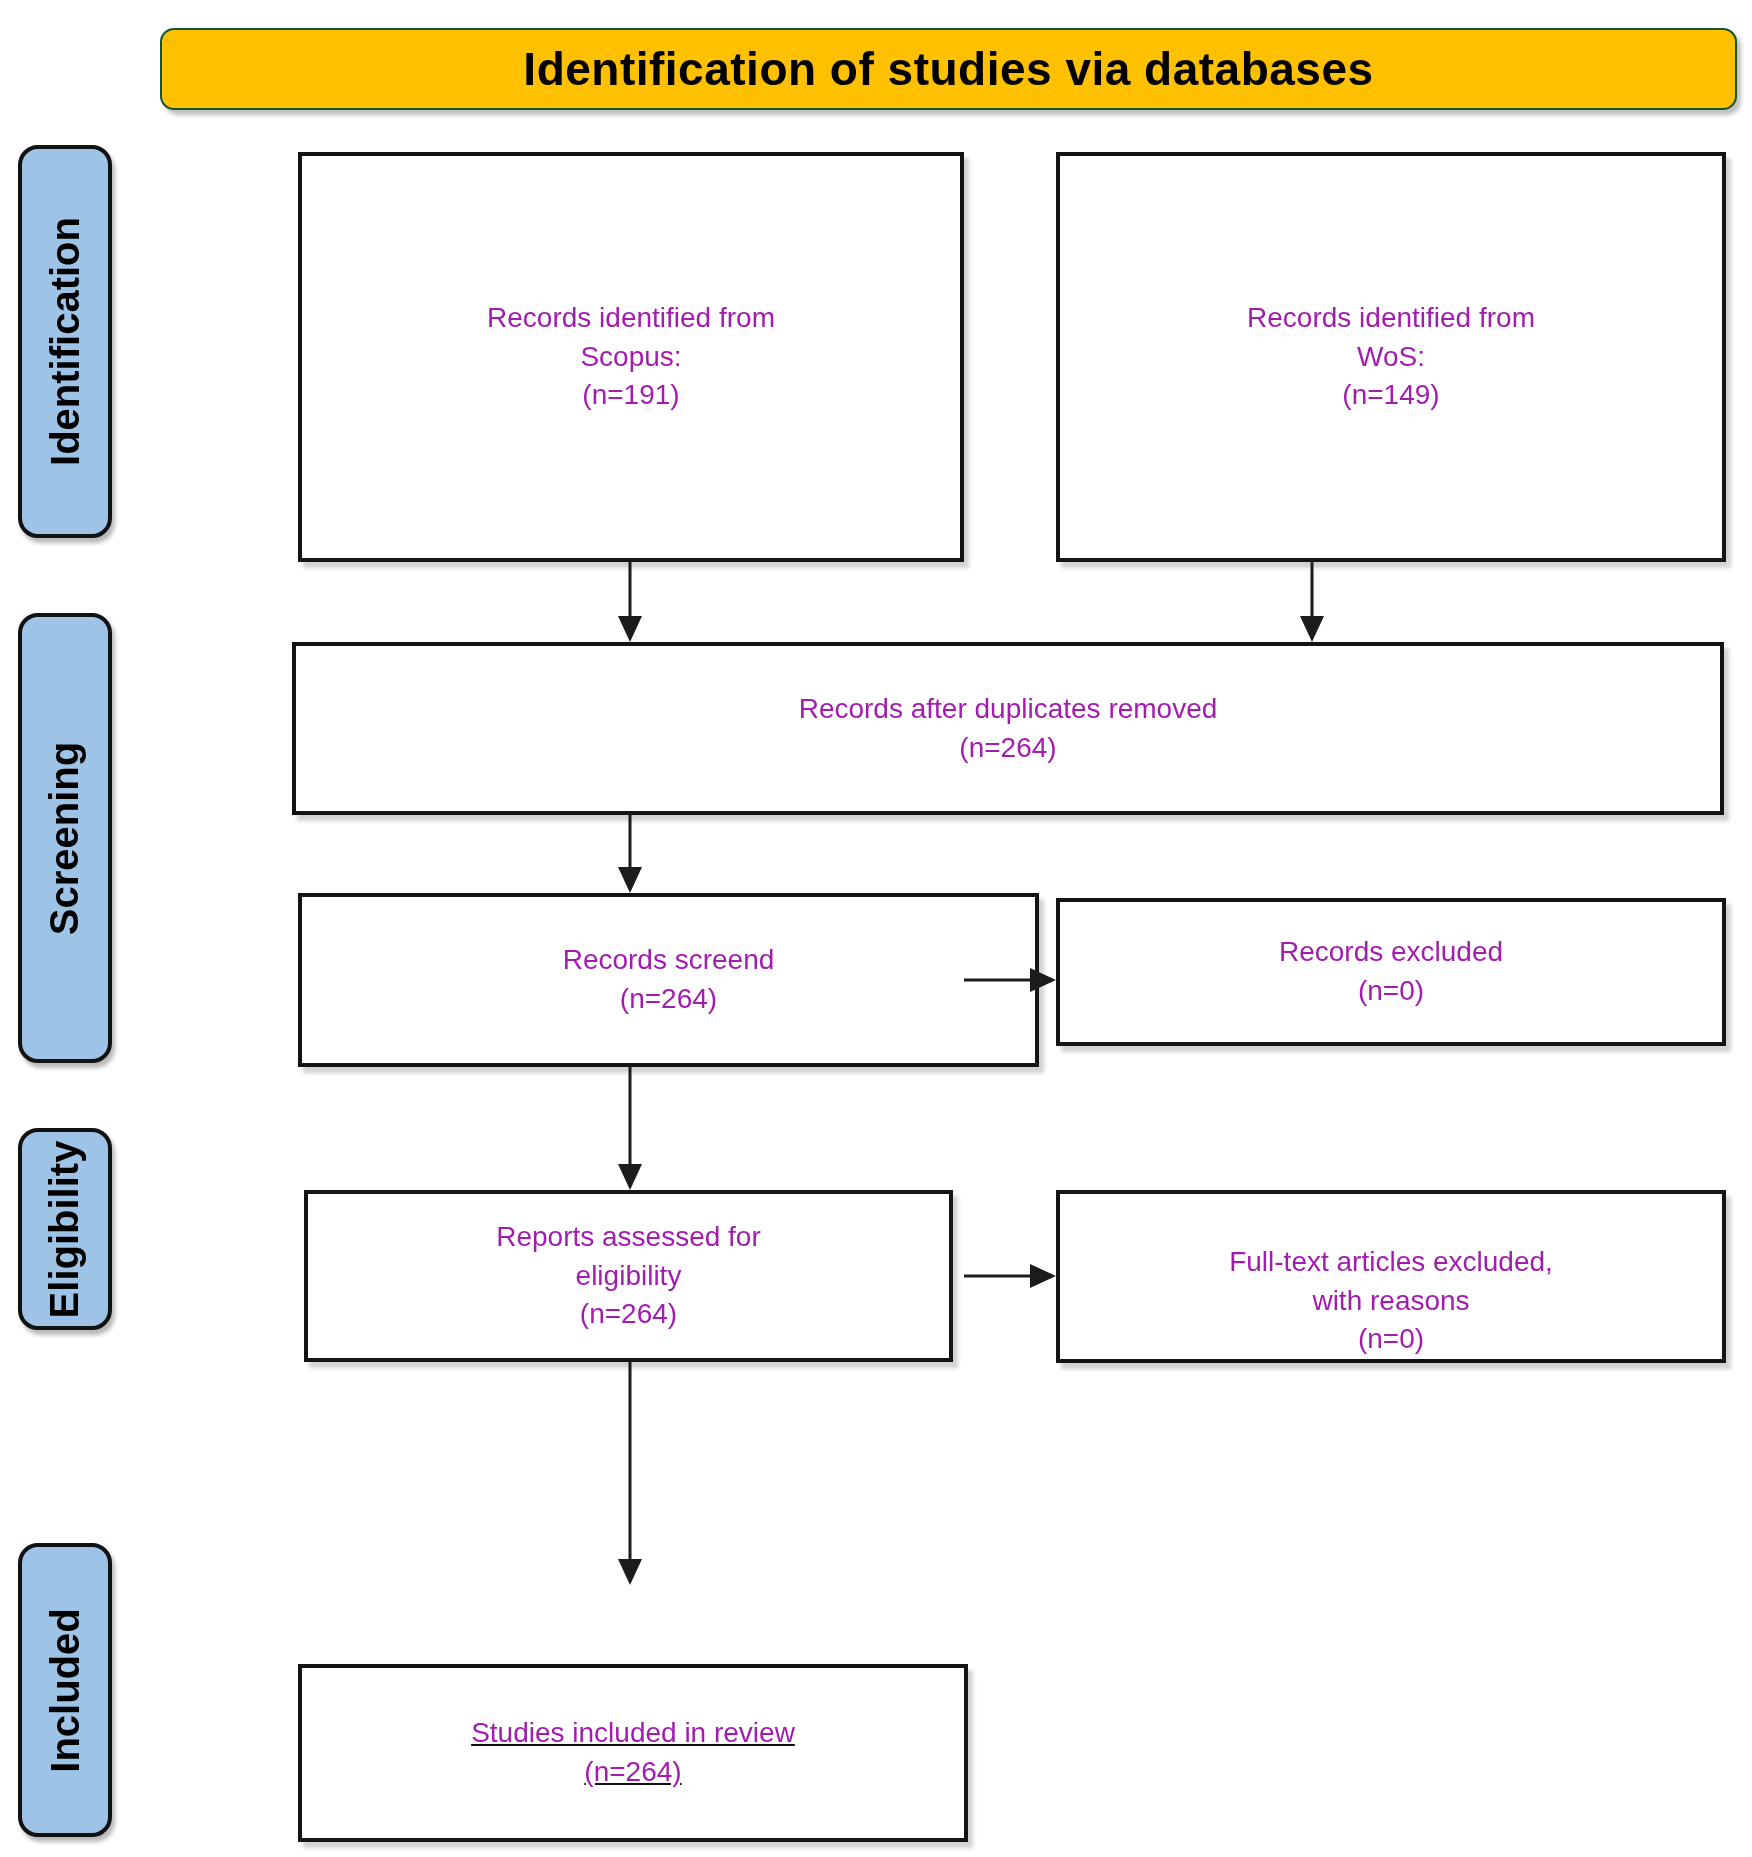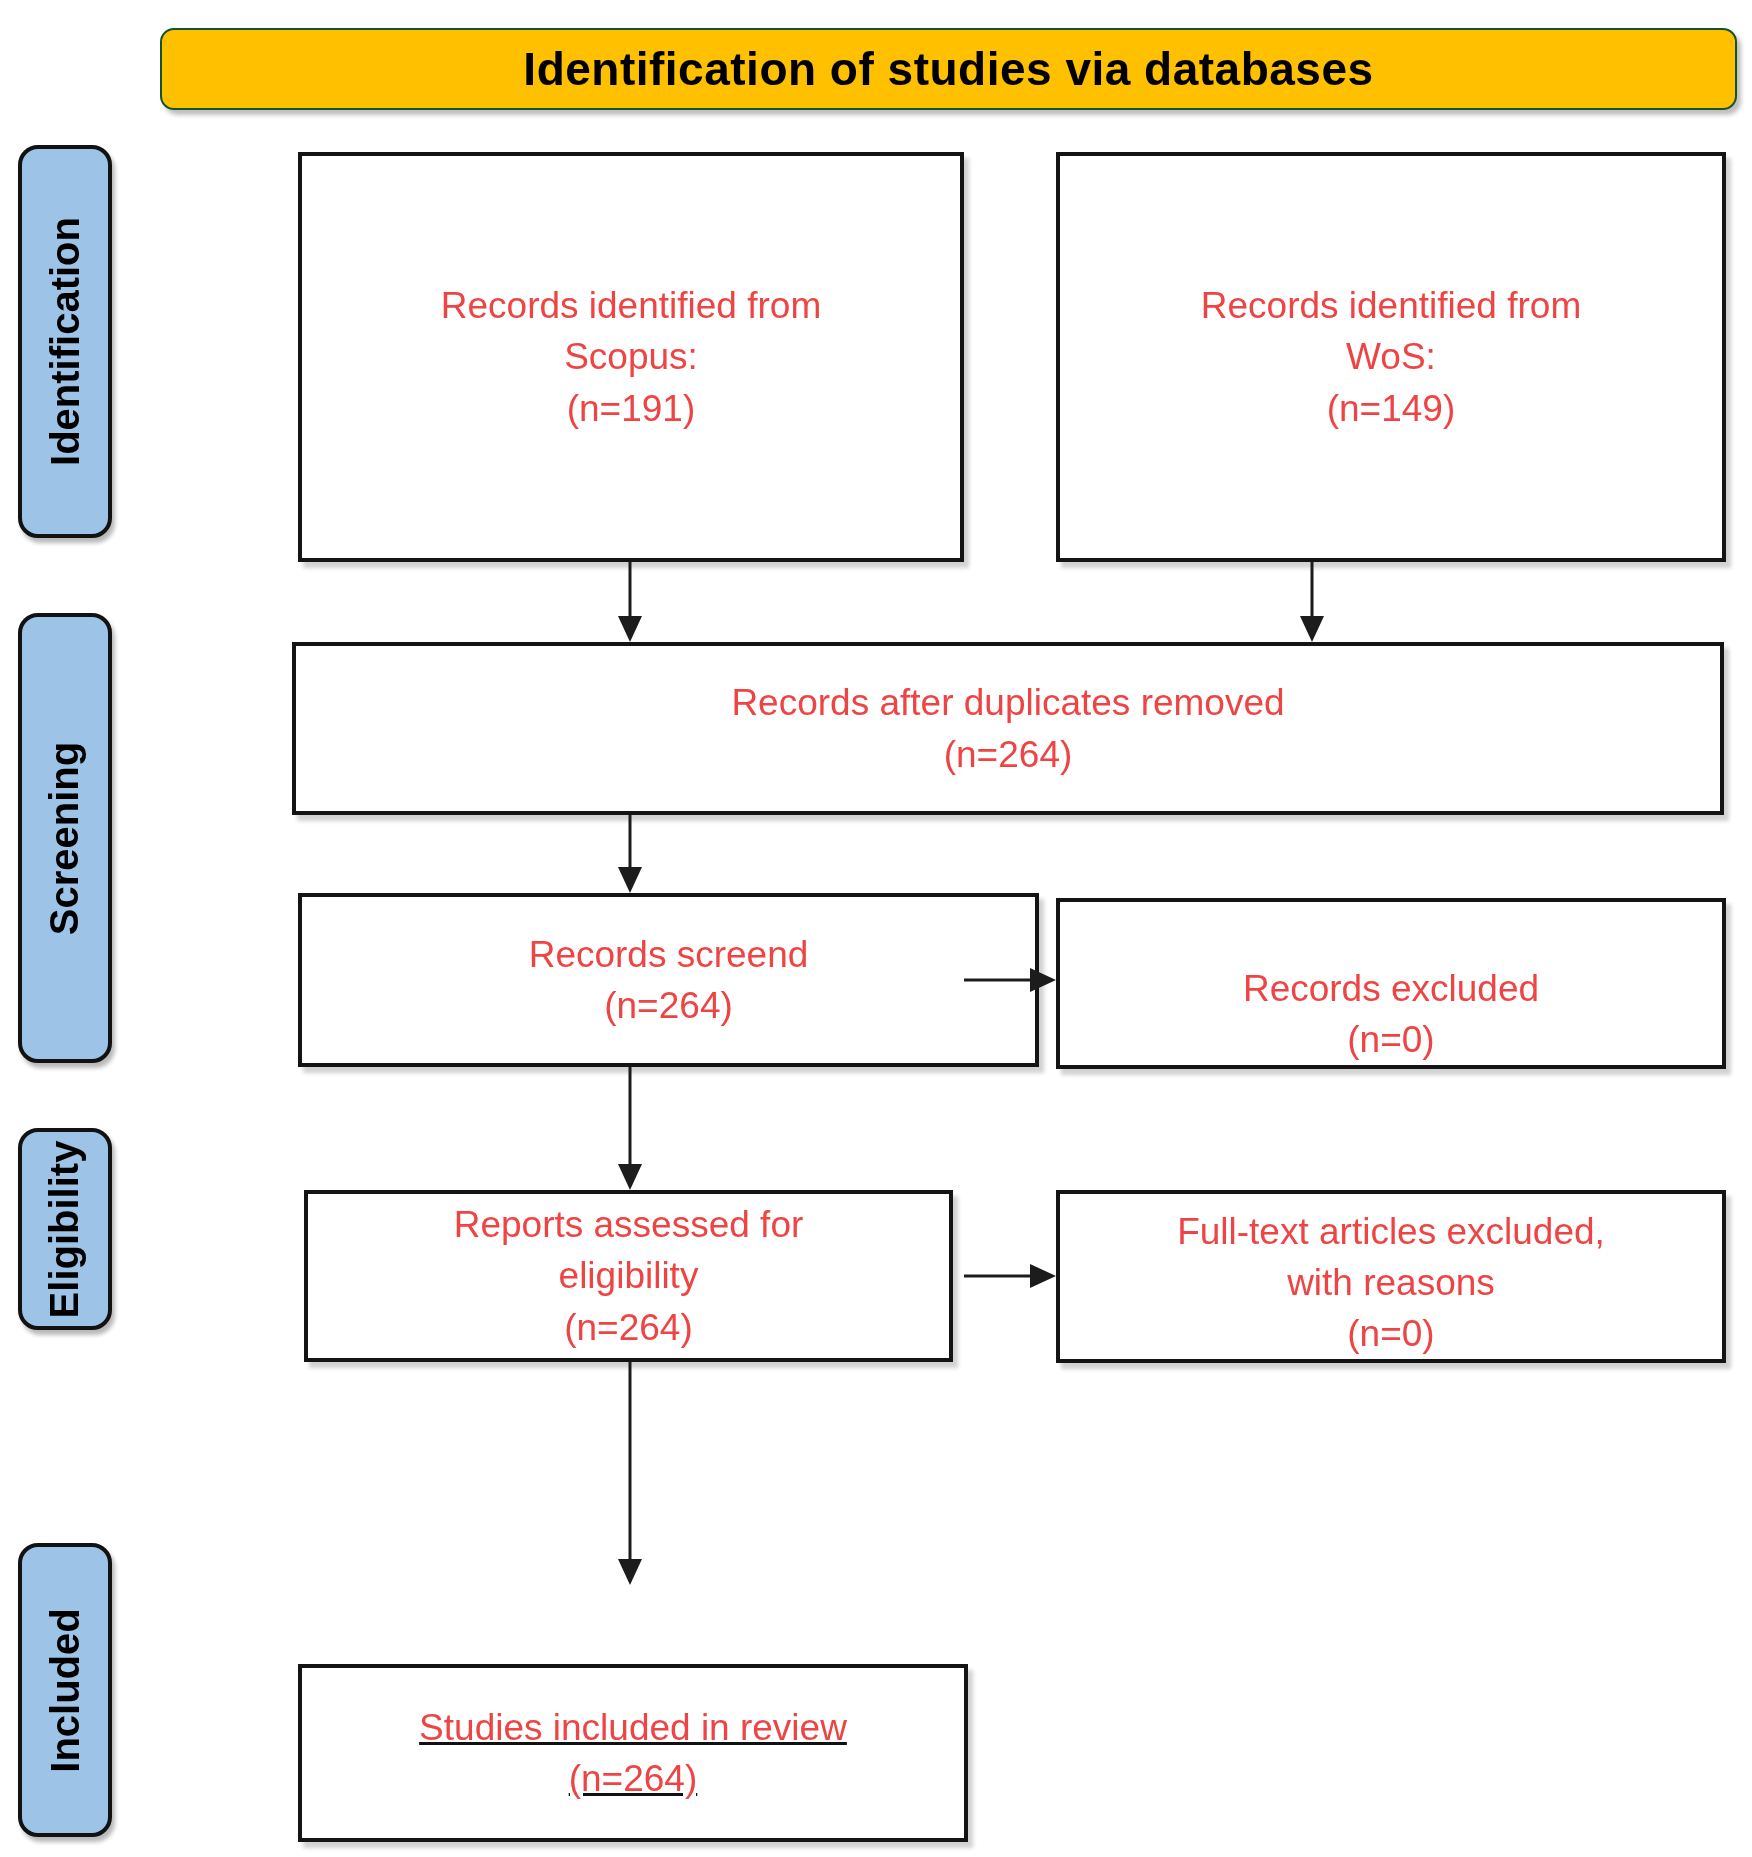--- a/index.html
+++ b/index.html
@@ -53,29 +53,29 @@
     position:absolute;
     background:#ffffff;
     border:4px solid #141414;
     box-sizing:border-box;
     display:flex; align-items:center; justify-content:center;
     text-align:center;
     box-shadow:5px 6px 4px rgba(0,0,0,0.18);
   }
   .fbox .btext{
     white-space:pre-line;
-    font-size:37px;
+    font-size:28px;
     line-height:1.38;
-    color:#ef4444;
+    color:#a21caf;
   }
   #box-scopus{left:298px; top:152px; width:666px; height:410px;}
   #box-wos{left:1056px; top:152px; width:670px; height:410px;}
   #box-duplicates{left:292px; top:642px; width:1432px; height:173px;}
   #box-screened{left:298px; top:893px; width:741px; height:174px;}
-  #box-records-excluded{left:1056px; top:898px; width:670px; height:171px;align-items:flex-end;}
+  #box-records-excluded{left:1056px; top:898px; width:670px; height:148px;}
   #box-eligibility{left:304px; top:1190px; width:649px; height:172px;}
   #box-fulltext-excluded{left:1056px; top:1190px; width:670px; height:173px;align-items:flex-end;}
   #box-included{left:298px; top:1664px; width:670px; height:178px;text-decoration:underline;}
   
   .arrow{position:absolute;}
   .shaft-v{
     position:absolute; left:50%; top:0;
     width:3px; transform:translateX(-50%);
     background:#1c1c1c; height:calc(100% - 26px);
   }

